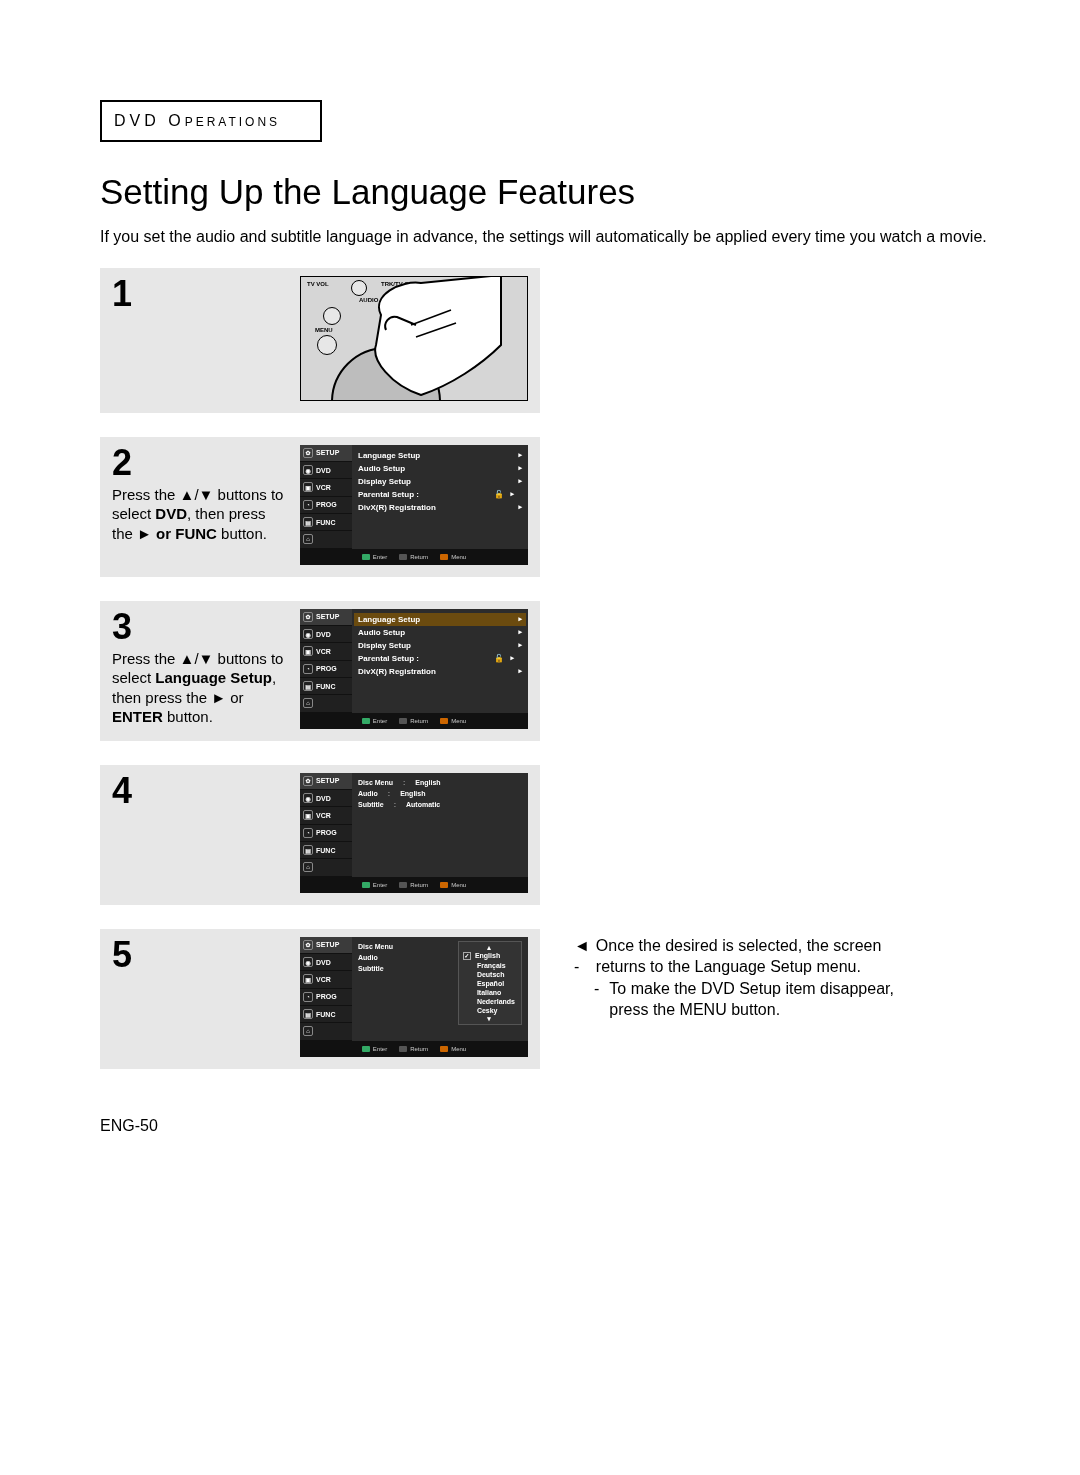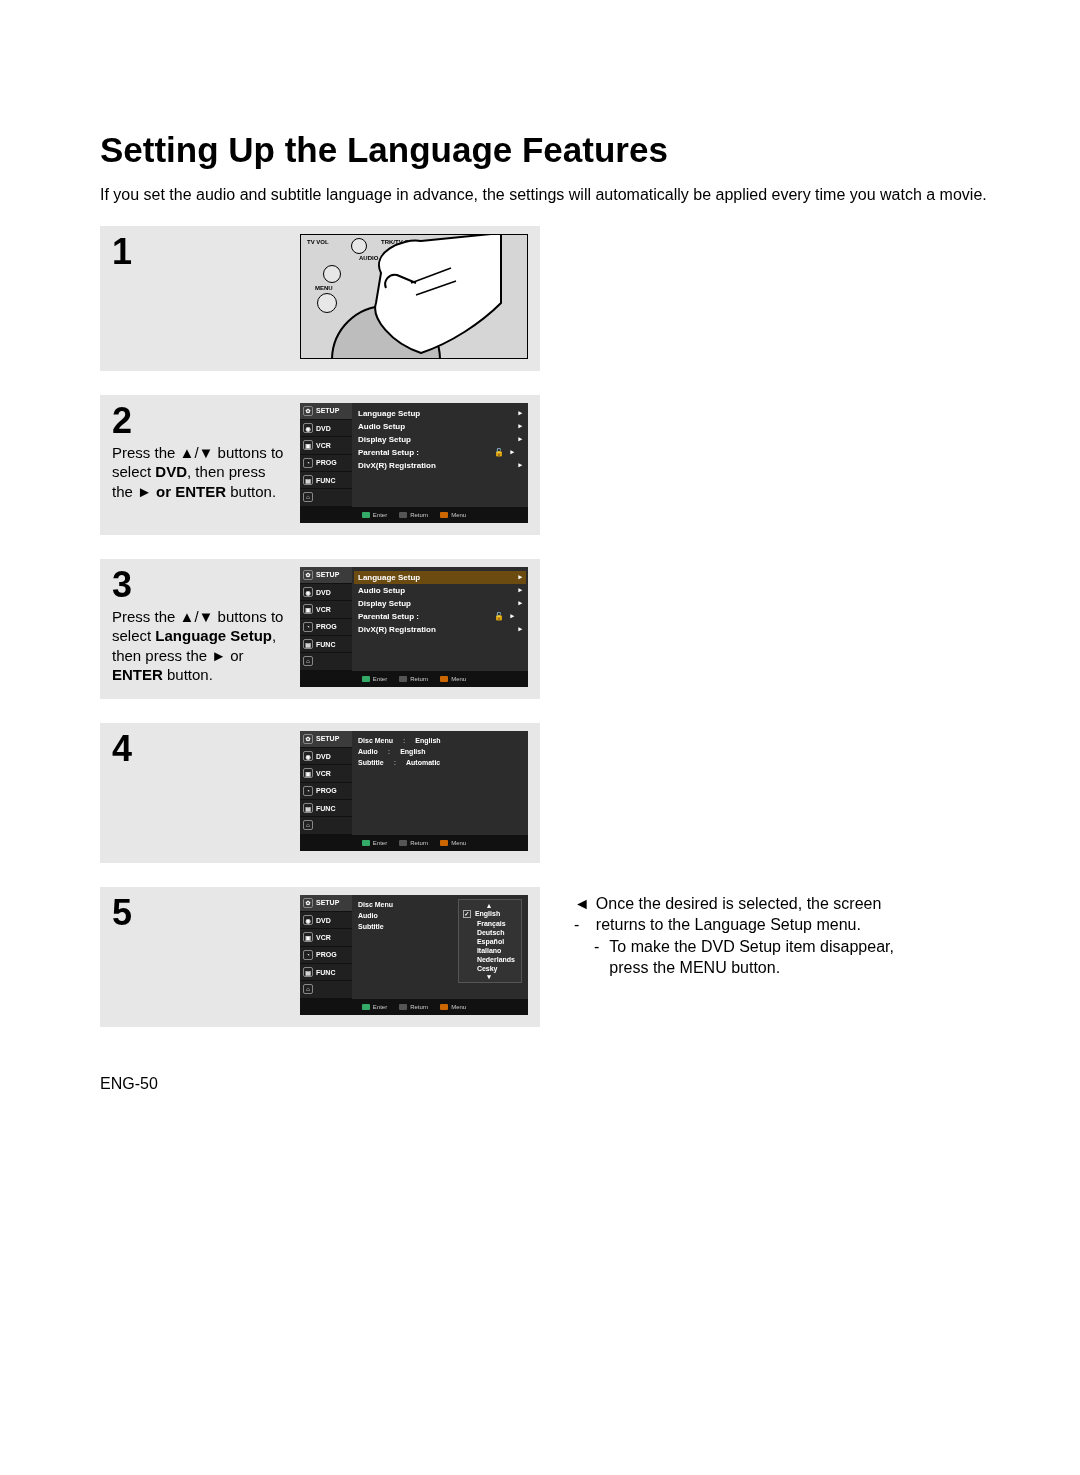--- a/index.html
+++ b/index.html
@@ -16,21 +16,21 @@
   .op-box {
     border: 2px solid #000;
     display: inline-block;
     padding: 10px 40px 10px 12px;
     font-size: 16px;
     letter-spacing: 4px;
   }
   .op-box .small { font-size: 12px; letter-spacing: 3px; }
   .title {
     font-size: 35px;
-    font-weight: bold;
+    font-weight: normal;
     margin: 30px 0 14px 0;
   }
   .intro {
     font-size: 16px;
     line-height: 1.35;
     margin-bottom: 20px;
   }
   .step {
     background: #e7e7e7;
     padding: 8px 12px 12px 12px;
@@ -153,20 +153,23 @@
   .note-lead { display:flex; gap:6px; }
   .dash-item { display:flex; gap:10px; padding-left: 20px; }
 
   .page-num { text-align:left; font-size:16px; margin-top:24px; }
 </style>
 </head>
 <body>
 
 <div class="page">
 
+  <div class="op-box">
+    <span>DVD O</span><span class="small">PERATIONS</span>
+  </div>
 
   <div class="title">Setting Up the Language Features</div>
   <div class="intro">If you set the audio and subtitle language in advance, the settings will automatically be applied every time you watch a movie.</div>
 
   
   <div class="step">
     <div class="textcol">
       <div class="num">1</div>
     </div>
     <div class="remote">
@@ -185,21 +188,21 @@
         <path d="M55 62 L 95 48" stroke="#000" stroke-width="1.5" fill="none"></path>
       </svg>
     </div>
   </div>
 
   
   <div class="step">
     <div class="textcol">
       <div class="num">2</div>
       <div class="step-text">
-        <span>Press the ▲/▼ buttons to select </span><b>DVD</b><span>, then press the </span><b>► or ENTER</b><span> button.</span>
+        <span>Press the ▲/▼ buttons to select </span><b>DVD</b><span>, then press the </span><b>► or FUNC</b><span> button.</span>
       </div>
     </div>
     <div class="osd">
       <div class="osd-main">
         <div class="osd-side">
           <div class="sitem sel">
               <span class="sicon">✿</span>
               <span>SETUP</span>
             </div>
           <div class="sitem">

